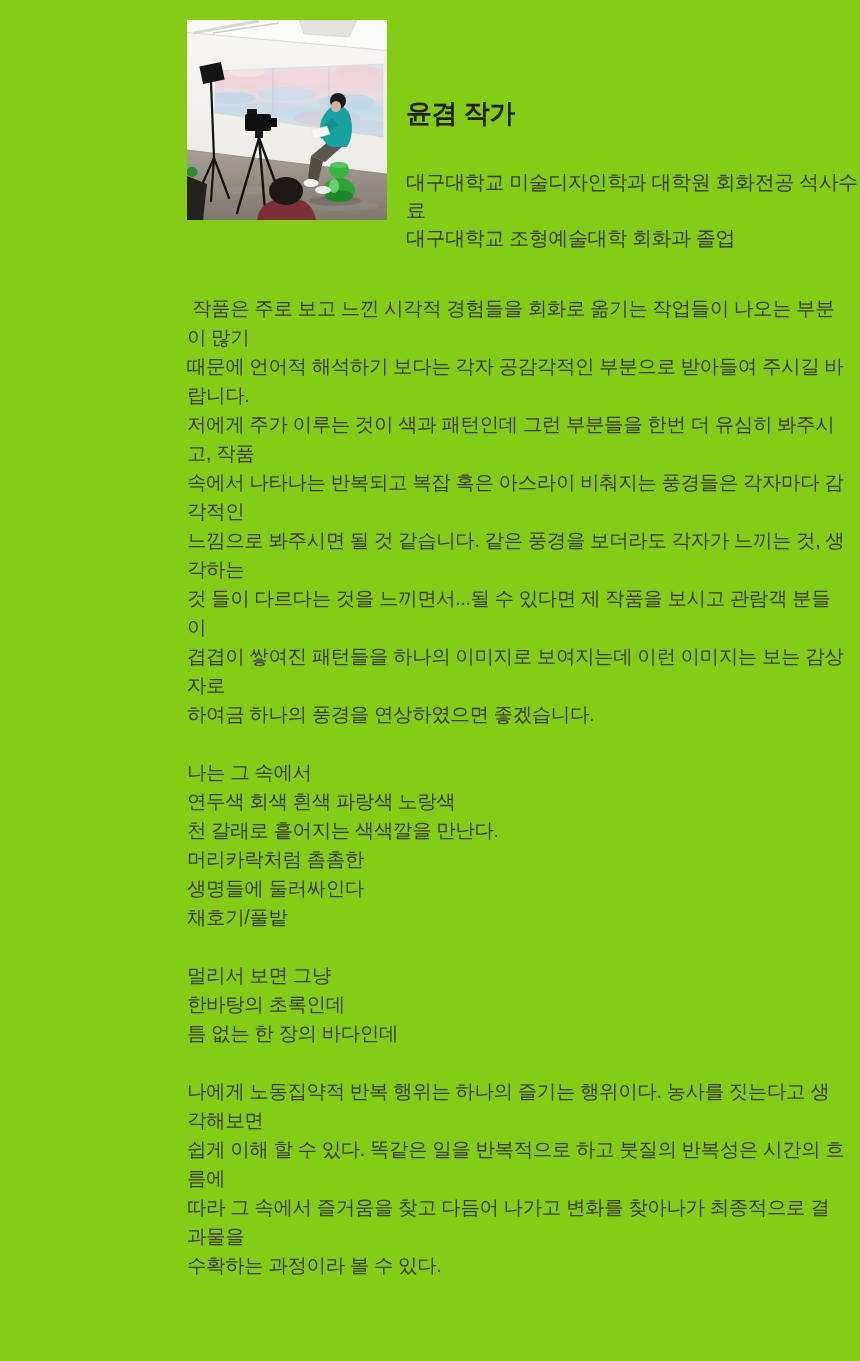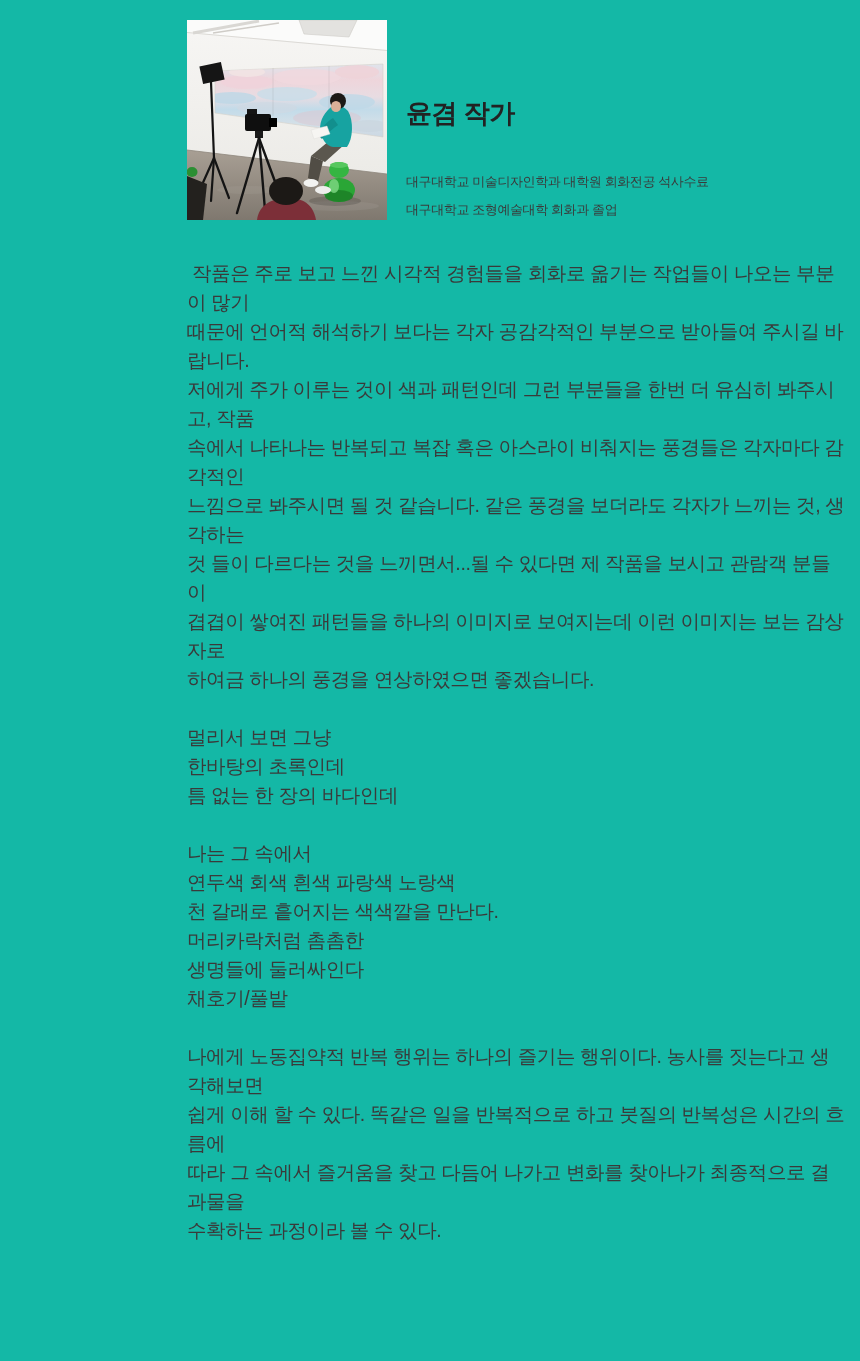--- a/index.html
+++ b/index.html
@@ -1,36 +1,36 @@
 <!DOCTYPE html>
 <html><head>
 <meta charset="utf-8">
 <style>
   html,body{margin:0;padding:0;background:#ffffff;}
   .page{
     position:relative;
     width:860px;height:1361px;
-    background:#14b8a6;
+    background:#84cc16;
     overflow:hidden;
     font-family:"Liberation Sans","DejaVu Sans",sans-serif;
     color:#3a3a3a;
   }
   
   .profile{display:flex;padding:20px 0 0 187px;}
   .photo{width:200px;height:200px;flex:none;margin:0;}
   .photo svg{display:block;}
   .profile-info{margin-left:19px;padding-top:76px;}
   .artist-name{
     margin:0;
     font-size:26px;line-height:34px;font-weight:bold;
     letter-spacing:-0.5px;color:#222222;
   }
   .edu{
-    margin:38px 0 8px;
-    font-size:13px;line-height:28px;
+    margin:38px 0 15px;
+    font-size:20px;line-height:28px;
     letter-spacing:-0.4px;color:#3a3a3a;
     white-space:pre-line;
   }
   
   .article{
     margin:27px 0 0 187px;
     width:660px;
     font-size:19.5px;line-height:29px;
     letter-spacing:-0.4px;
   }
@@ -164,29 +164,29 @@
 
   <main class="article">
     <p>&nbsp;작품은 주로 보고 느낀 시각적 경험들을 회화로 옮기는 작업들이 나오는 부분이 많기
 때문에 언어적 해석하기 보다는 각자 공감각적인 부분으로 받아들여 주시길 바랍니다.
 저에게 주가 이루는 것이 색과 패턴인데 그런 부분들을 한번 더 유심히 봐주시고, 작품
 속에서 나타나는 반복되고 복잡 혹은 아스라이 비춰지는 풍경들은 각자마다 감각적인
 느낌으로 봐주시면 될 것 같습니다. 같은 풍경을 보더라도 각자가 느끼는 것, 생각하는
 것 들이 다르다는 것을 느끼면서...될 수 있다면 제 작품을 보시고 관람객 분들이
 겹겹이 쌓여진 패턴들을 하나의 이미지로 보여지는데 이런 이미지는 보는 감상자로
 하여금 하나의 풍경을 연상하였으면 좋겠습니다.</p>
-    <p>멀리서 보면 그냥
-한바탕의 초록인데
-틈 없는 한 장의 바다인데</p>
     <p>나는 그 속에서
 연두색 회색 흰색 파랑색 노랑색
 천 갈래로 흩어지는 색색깔을 만난다.
 머리카락처럼 촘촘한
 생명들에 둘러싸인다
 채호기/풀밭</p>
+    <p>멀리서 보면 그냥
+한바탕의 초록인데
+틈 없는 한 장의 바다인데</p>
     <p>나에게 노동집약적 반복 행위는 하나의 즐기는 행위이다. 농사를 짓는다고 생각해보면
 쉽게 이해 할 수 있다. 똑같은 일을 반복적으로 하고 붓질의 반복성은 시간의 흐름에
 따라 그 속에서 즐거움을 찾고 다듬어 나가고 변화를 찾아나가 최종적으로 결과물을
 수확하는 과정이라 볼 수 있다.</p>
 
   </main>
 
 </div>
 
 </body></html>

